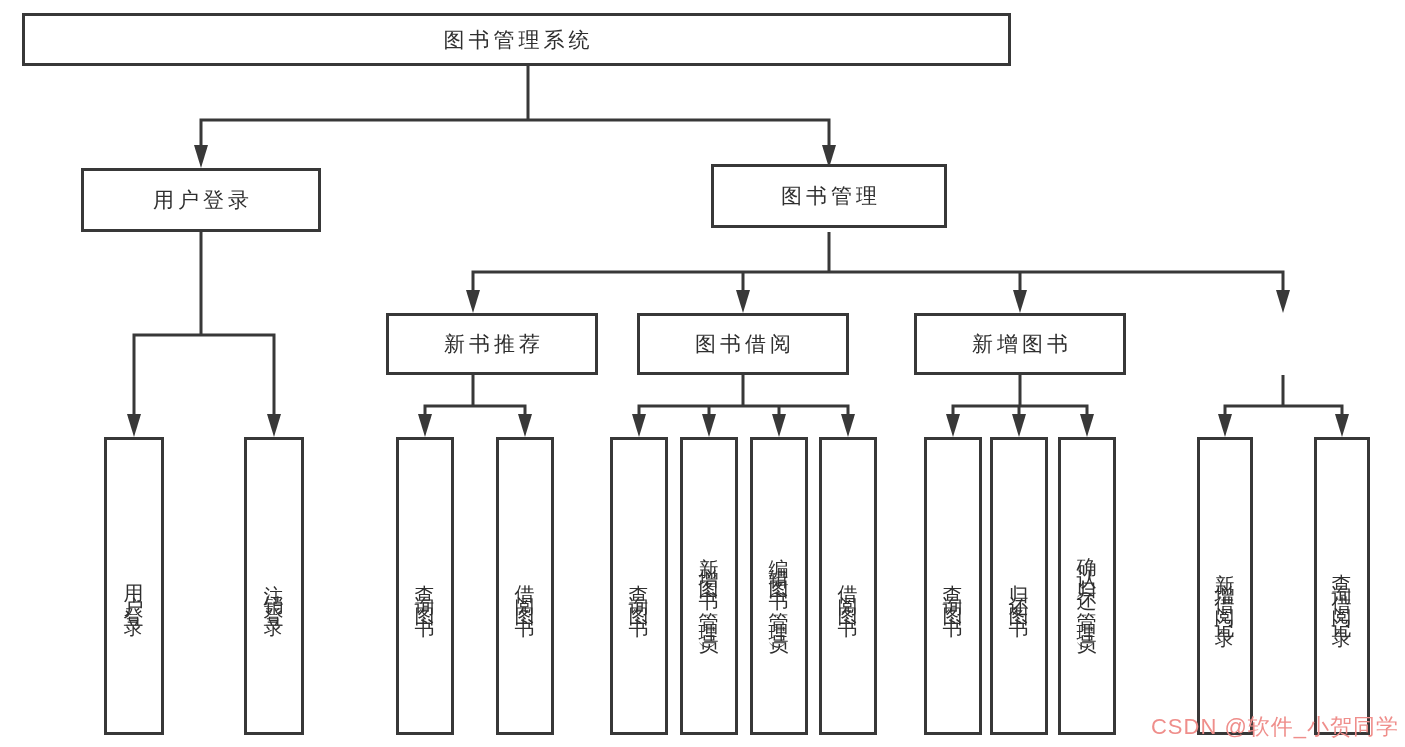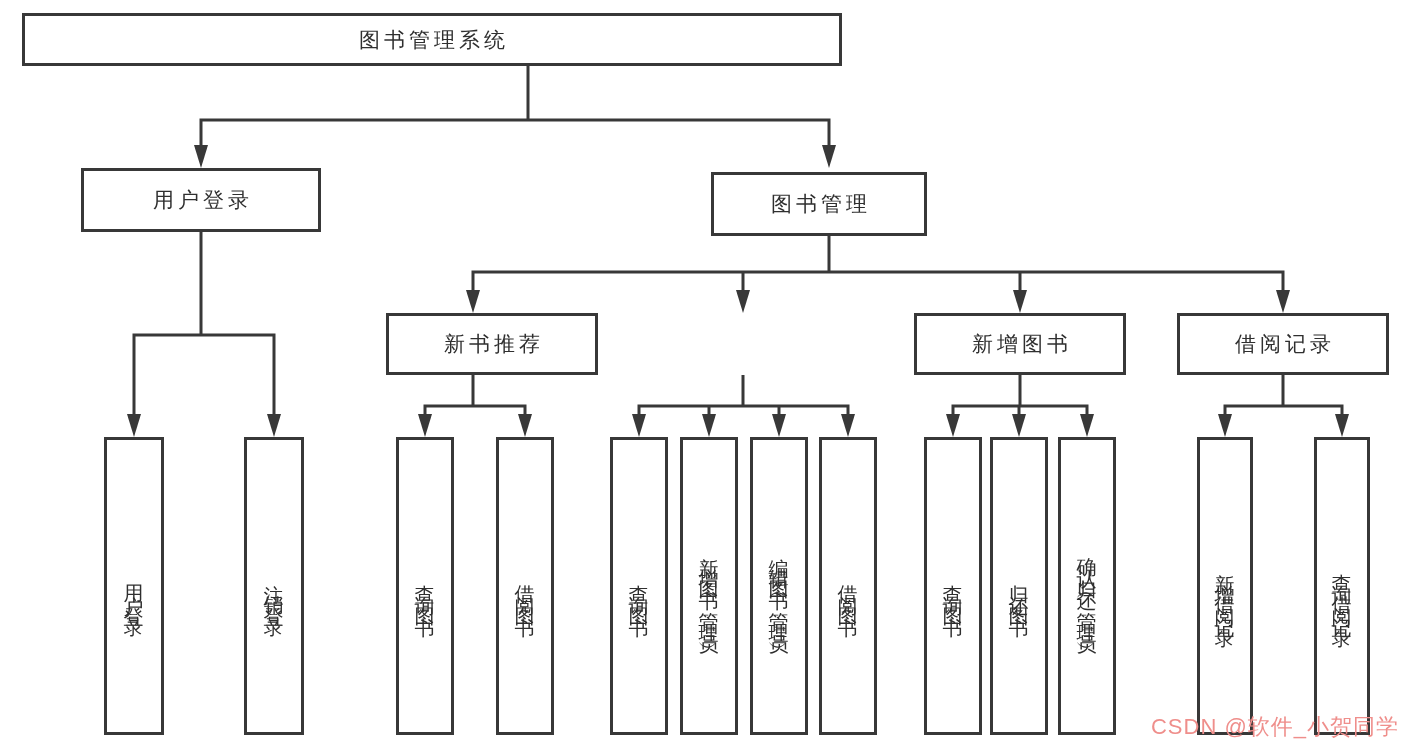--- a/index.html
+++ b/index.html
@@ -101,39 +101,39 @@
       <polygon class="ahead" points="1012,414 1026,414 1019,437"></polygon>
       <polygon class="ahead" points="1080,414 1094,414 1087,437"></polygon>
     </g>
     <g>
       <path class="cline" d="M1283 375 V406 M1225 420 V406 H1342 V420"></path>
       <polygon class="ahead" points="1218,414 1232,414 1225,437"></polygon>
       <polygon class="ahead" points="1335,414 1349,414 1342,437"></polygon>
     </g>
   </svg>
 
-  <div class="hbox" style="left:22px;top:13px;width:820px;height:53px">
+  <div class="hbox" style="left:22px;top:13px;width:989px;height:53px">
     <span class="hlabel">图书管理系统</span>
   </div>
 
   <div class="hbox" style="left:81px;top:168px;width:240px;height:64px">
     <span class="hlabel">用户登录</span>
   </div>
-  <div class="hbox" style="left:711px;top:172px;width:216px;height:64px">
+  <div class="hbox" style="left:711px;top:164px;width:236px;height:64px">
     <span class="hlabel">图书管理</span>
   </div>
 
   <div class="hbox" style="left:386px;top:313px;width:212px;height:62px">
     <span class="hlabel">新书推荐</span>
   </div>
+  <div class="hbox" style="left:637px;top:313px;width:212px;height:62px">
+    <span class="hlabel">图书借阅</span>
+  </div>
   <div class="hbox" style="left:914px;top:313px;width:212px;height:62px">
     <span class="hlabel">新增图书</span>
-  </div>
-  <div class="hbox" style="left:1177px;top:313px;width:212px;height:62px">
-    <span class="hlabel">借阅记录</span>
   </div>
 
   <div class="vbox" style="left:104px;width:60px">
     <span class="vtext">用户登录</span>
   </div>
   <div class="vbox" style="left:244px;width:60px">
     <span class="vtext">注销登录</span>
   </div>
 
   <div class="vbox" style="left:396px;width:58px">

